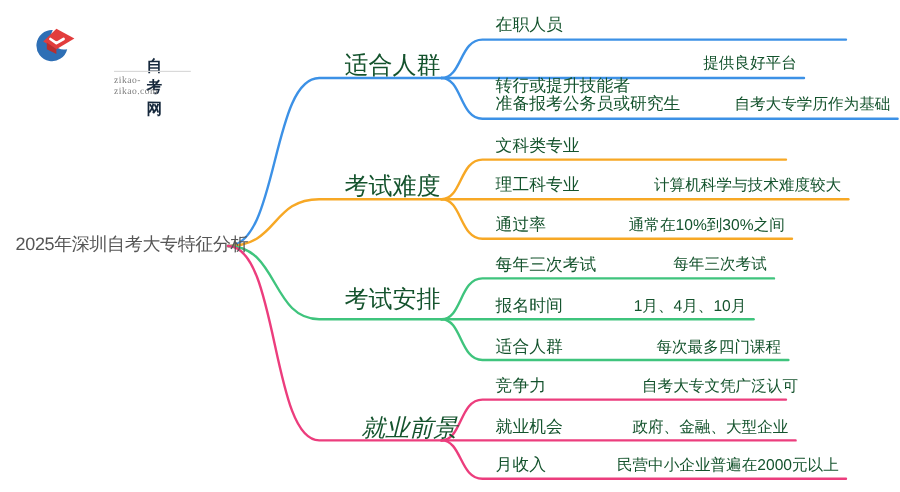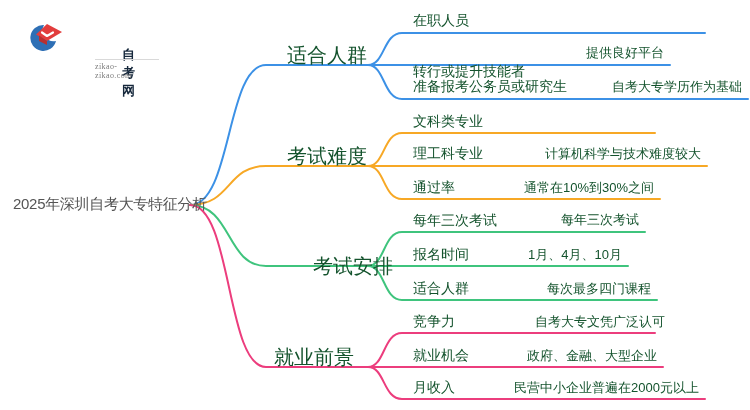--- a/index.html
+++ b/index.html
@@ -77,29 +77,29 @@
   <div class="node sub-label" style="left:413px;top:79px;">准备报考公务员或研究生</div>
   <div class="node leaf-label" style="right:8px;top:80px;">自考大专学历作为基础</div>
 
   <div class="node branch-label" style="left:287px;top:146px;">考试难度</div>
   <div class="node sub-label" style="left:413px;top:114px;">文科类专业</div>
   <div class="node sub-label" style="left:413px;top:146px;">理工科专业</div>
   <div class="node leaf-label" style="right:49px;top:147px;">计算机科学与技术难度较大</div>
   <div class="node sub-label" style="left:413px;top:180px;">通过率</div>
   <div class="node leaf-label" style="right:96px;top:181px;">通常在10%到30%之间</div>
 
-  <div class="node branch-label" style="left:287px;top:256px;margin-left:26px;">考试安排</div>
+  <div class="node branch-label" style="left:287px;top:240px;">考试安排</div>
   <div class="node sub-label" style="left:413px;top:213px;">每年三次考试</div>
   <div class="node leaf-label" style="right:111px;top:214px;font-family:Liberation Mono, monospace;">每年三次考试</div>
   <div class="node sub-label" style="left:413px;top:247px;">报名时间</div>
   <div class="node leaf-label" style="right:128px;top:248px;">1月、4月、10月</div>
   <div class="node sub-label" style="left:413px;top:281px;">适合人群</div>
   <div class="node leaf-label" style="right:99px;top:282px;">每次最多四门课程</div>
 
-  <div class="node branch-label" style="left:274px;top:347px;">就业前景</div>
+  <div class="node branch-label" style="left:301px;top:347px;font-style:italic;">就业前景</div>
   <div class="node sub-label" style="left:413px;top:314px;">竞争力</div>
   <div class="node leaf-label" style="right:85px;top:315px;margin-left:20px;">自考大专文凭广泛认可</div>
   <div class="node sub-label" style="left:413px;top:348px;">就业机会</div>
   <div class="node leaf-label" style="right:93px;top:349px;">政府、金融、大型企业</div>
   <div class="node sub-label" style="left:413px;top:380px;">月收入</div>
   <div class="node leaf-label" style="right:51px;top:381px;">民营中小企业普遍在2000元以上</div>
 
 </div>
 
 </body></html>

